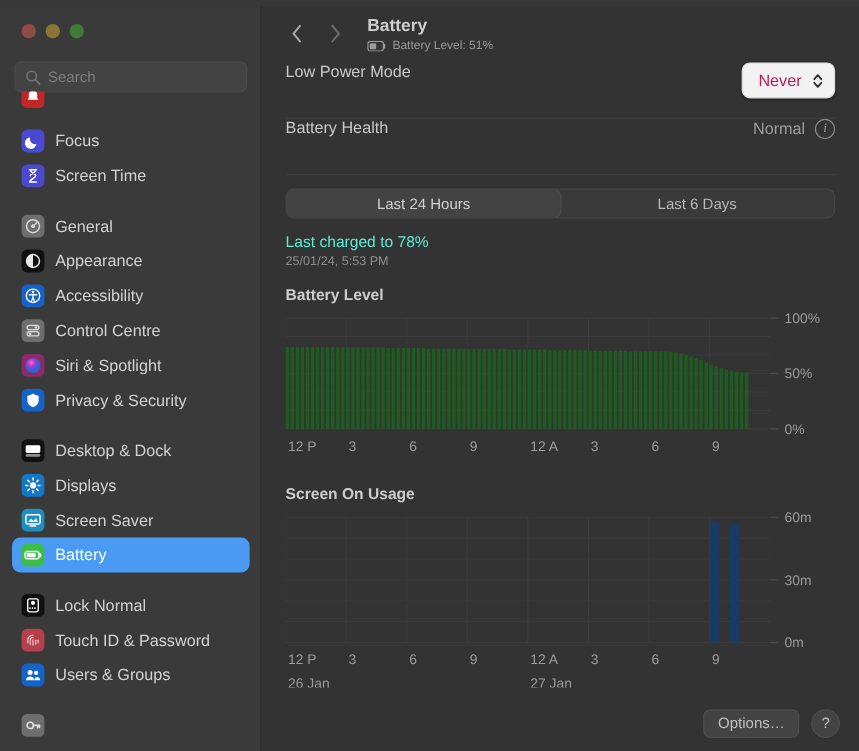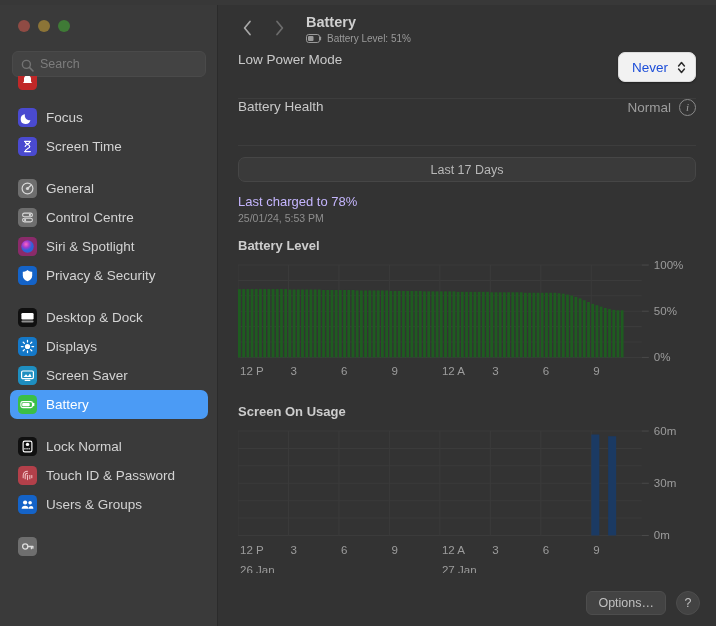--- a/index.html
+++ b/index.html
@@ -182,21 +182,21 @@
     display: flex;
     align-items: center;
     gap: 8px;
     font-size: 13.5px;
     color: #9d9d9d;
   }
 
   
   .popup {
     background: #f2f2f2;
-    color: #1d4ed8;
+    color: #be185d;
     border: 1px solid #dcdcdc;
     border-radius: 7px;
     height: 30px;
     padding: 0 9px 0 13px;
     display: flex;
     align-items: center;
     gap: 9px;
     font-size: 13.5px;
     font-family: "Liberation Sans", sans-serif;
     box-shadow: 0 1px 2px rgba(0,0,0,.35);
@@ -235,21 +235,21 @@
   }
   .seg-item.active {
     background: #434343;
     border-radius: 6px;
     color: #d2d2d2;
     box-shadow: 0 0 0 1px #4d4d4d;
   }
 
   .charged-title {
     font-size: 13px;
-    color: #c4b5fd;
+    color: #5eead4;
     margin-top: 12px;
   }
   .charged-sub {
     font-size: 10.5px;
     color: #8e8e8e;
     margin-top: 3px;
   }
 
   
   .chart-block { margin-top: 14px; }
@@ -349,20 +349,39 @@
           <div class="nav-gap"></div>
           <div class="nav-item">
             <span class="nav-ico" style="background: rgb(110, 110, 110);">
               <svg viewBox="0 0 19 19" width="19" height="19">
                 <circle cx="9.5" cy="9.5" r="5.4" fill="none" stroke="#d8d8d8" stroke-width="1.2"></circle>
                 <circle cx="9.5" cy="9.5" r="1.6" fill="#d8d8d8"></circle>
                 <path d="M9.5 9.5 L13 6.2" stroke="#d8d8d8" stroke-width="1.2" stroke-linecap="round"></path>
               </svg>
             </span>
             <span class="nav-label">General</span>
+          </div>
+          <div class="nav-item">
+            <span class="nav-ico" style="background: rgb(16, 16, 16);">
+              <svg viewBox="0 0 19 19" width="19" height="19">
+                <circle cx="9.5" cy="9.5" r="5.4" fill="none" stroke="#e8e8e8" stroke-width="1.2"></circle>
+                <path d="M9.5 4.1a5.4 5.4 0 0 0 0 10.8z" fill="#e8e8e8"></path>
+              </svg>
+            </span>
+            <span class="nav-label">Appearance</span>
+          </div>
+          <div class="nav-item">
+            <span class="nav-ico" style="background: rgb(20, 99, 200);">
+              <svg viewBox="0 0 19 19" width="19" height="19">
+                <circle cx="9.5" cy="9.5" r="5.6" fill="none" stroke="white" stroke-width="1.1"></circle>
+                <circle cx="9.5" cy="6.4" r="1.15" fill="white"></circle>
+                <path d="M6.3 8.6h6.4M9.5 8.9v2.2M9.5 11.1 8 14.2M9.5 11.1 11 14.2" stroke="white" stroke-width="1.1" stroke-linecap="round" fill="none"></path>
+              </svg>
+            </span>
+            <span class="nav-label">Accessibility</span>
           </div>
           <div class="nav-item">
             <span class="nav-ico" style="background: rgb(110, 110, 110);">
               <svg viewBox="0 0 19 19" width="19" height="19">
                 <rect x="4.6" y="5.1" width="9.8" height="3.6" rx="1.8" fill="none" stroke="#dcdcdc" stroke-width="1.1"></rect>
                 <circle cx="11.9" cy="6.9" r="1.1" fill="#dcdcdc"></circle>
                 <rect x="4.6" y="10.3" width="9.8" height="3.6" rx="1.8" fill="none" stroke="#dcdcdc" stroke-width="1.1"></rect>
                 <circle cx="7.1" cy="12.1" r="1.1" fill="#dcdcdc"></circle>
               </svg>
             </span>
@@ -541,21 +560,22 @@
         <span>Battery Health</span>
         <span class="row-right">
           <span>Normal</span>
           <span class="info-circle">i</span>
         </span>
       </div>
 
       <div class="hr"></div>
 
       <div class="seg" id="usage-tabs">
-          <div class="seg-item">Last 17 Days</div>
+          <div class="seg-item active">Last 24 Hours</div>
+          <div class="seg-item">Last 6 Days</div>
         </div>
 
       <div class="charged-title">Last charged to 78%</div>
       <div class="charged-sub">25/01/24, 5:53 PM</div>
 
       <div class="chart-block">
         <div class="chart-title">Battery Level</div>
         <div class="chart-area">
           <svg class="chart-svg" id="chart-0" viewBox="0 0 456 130" preserveAspectRatio="none">
               <line x1="0" y1="98" x2="402" y2="98" stroke="#3b3b3b" stroke-width="1"></line>

